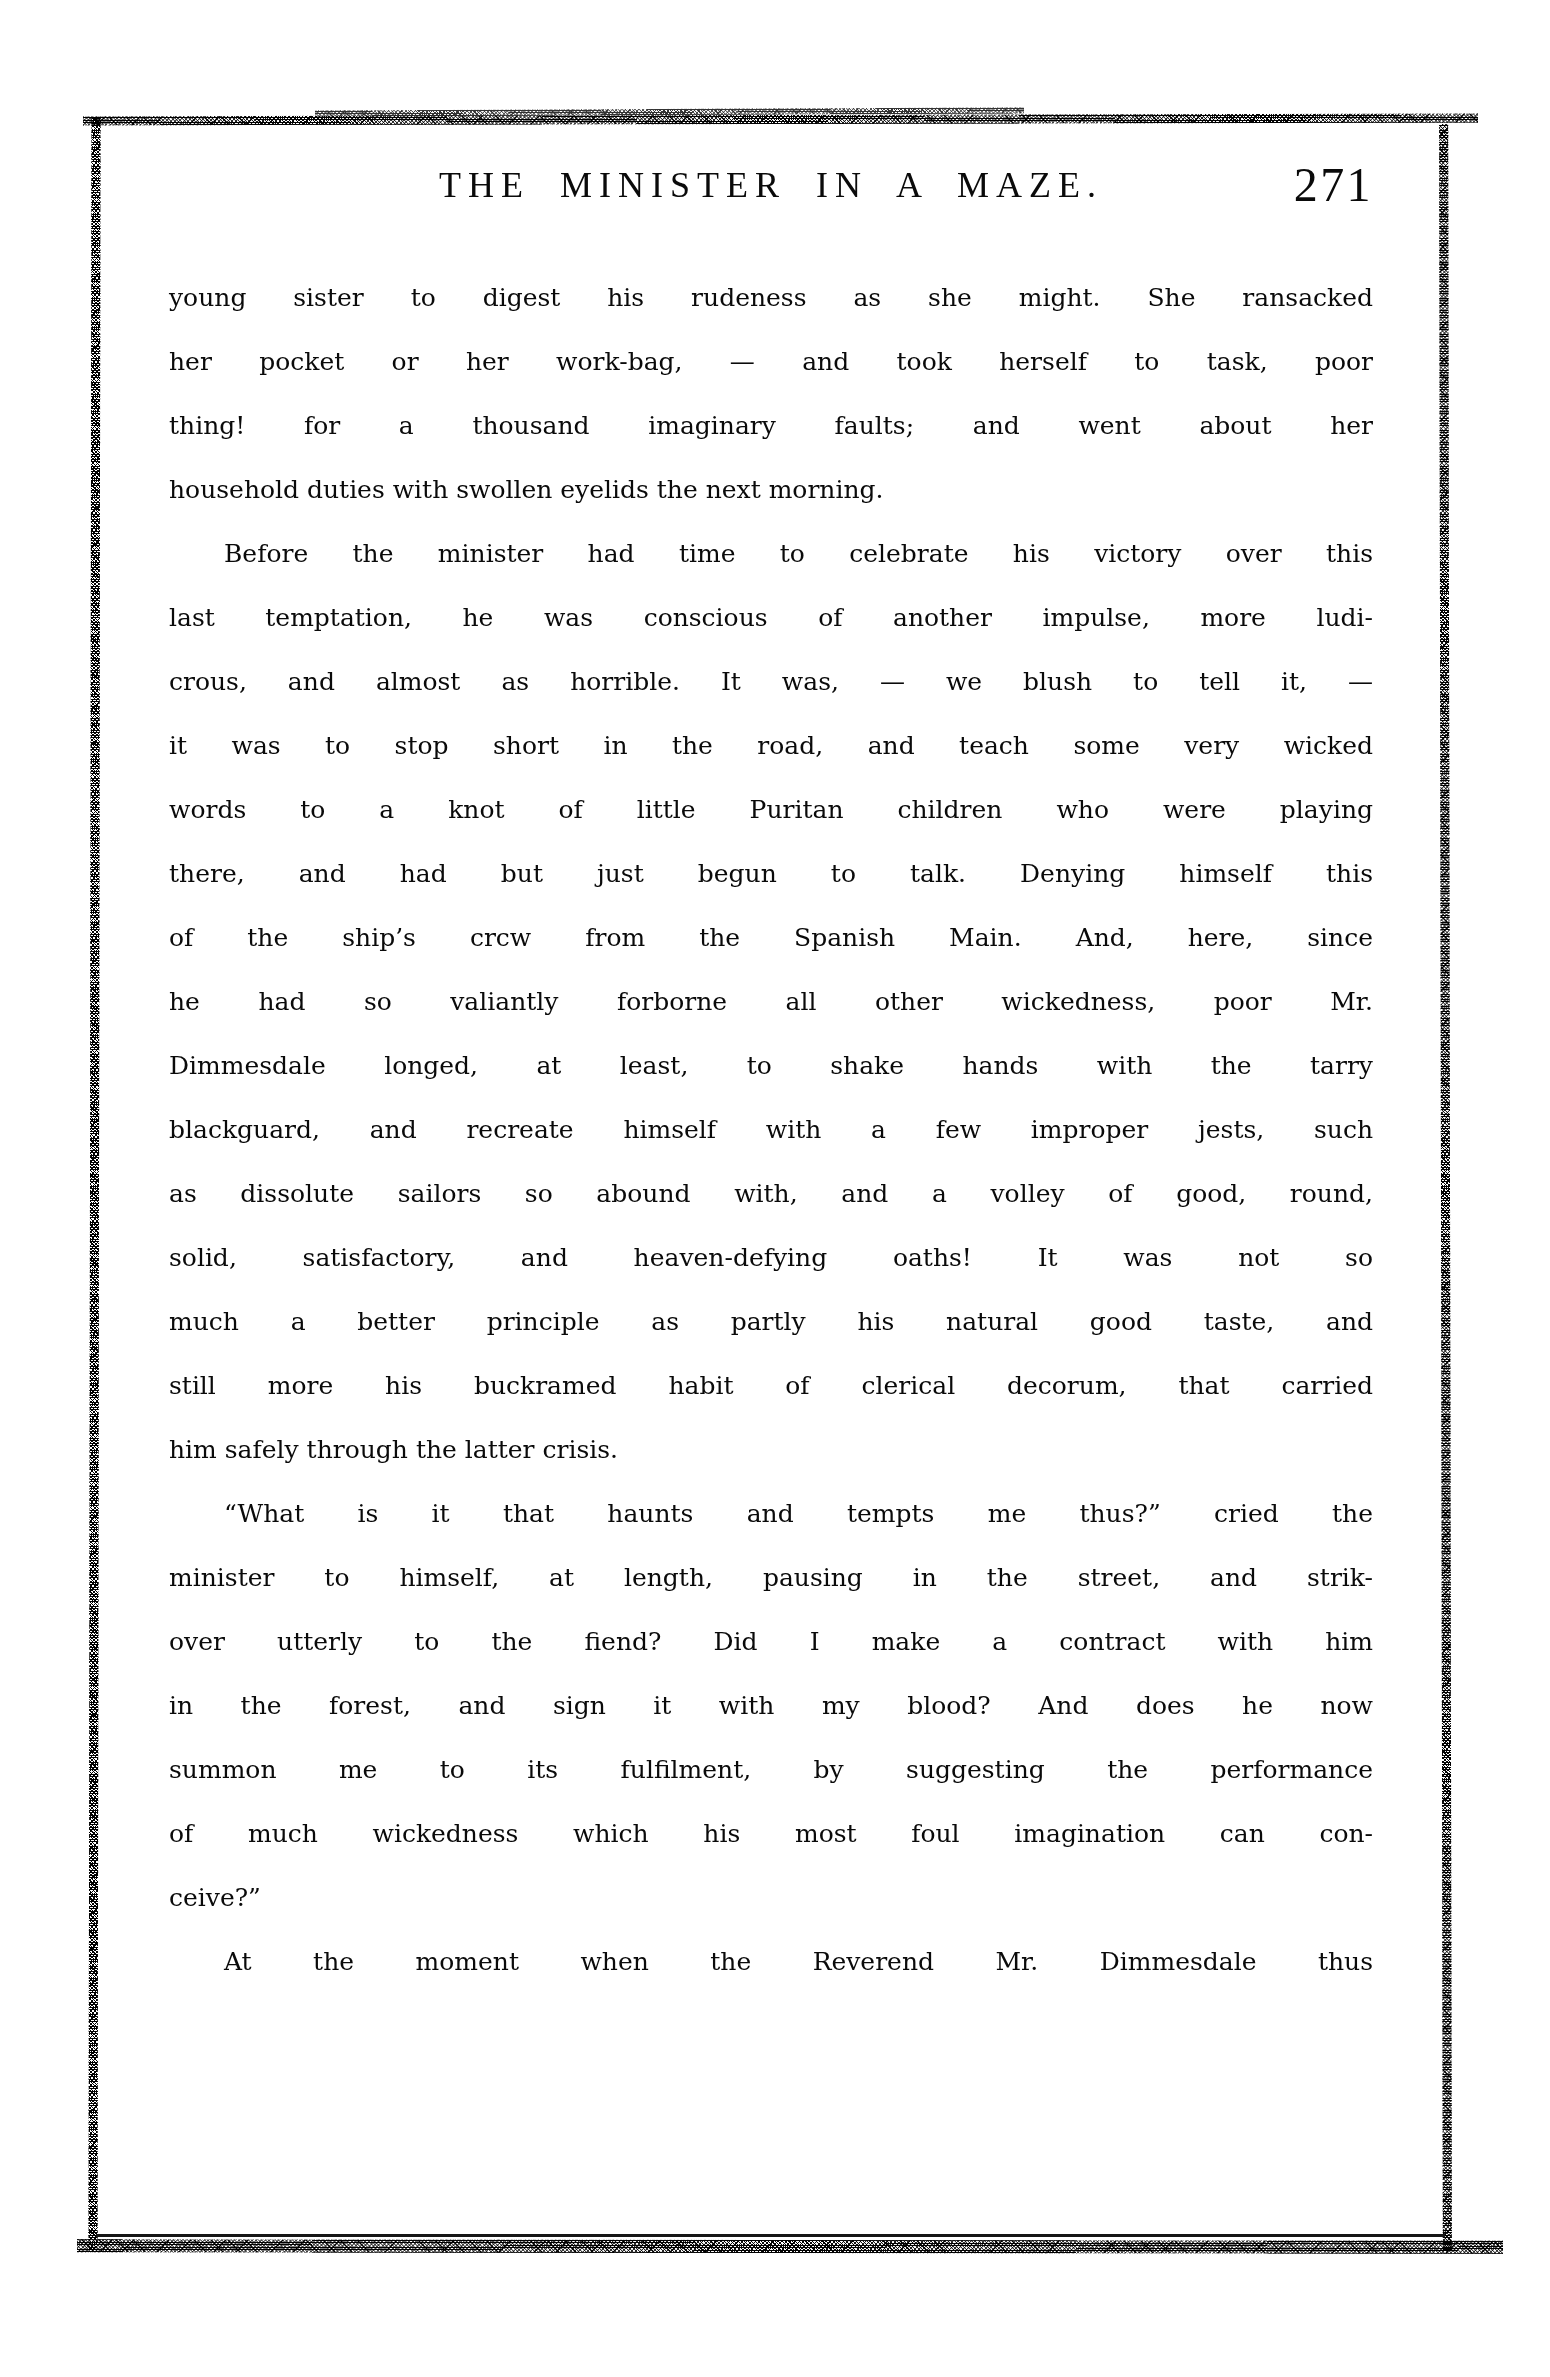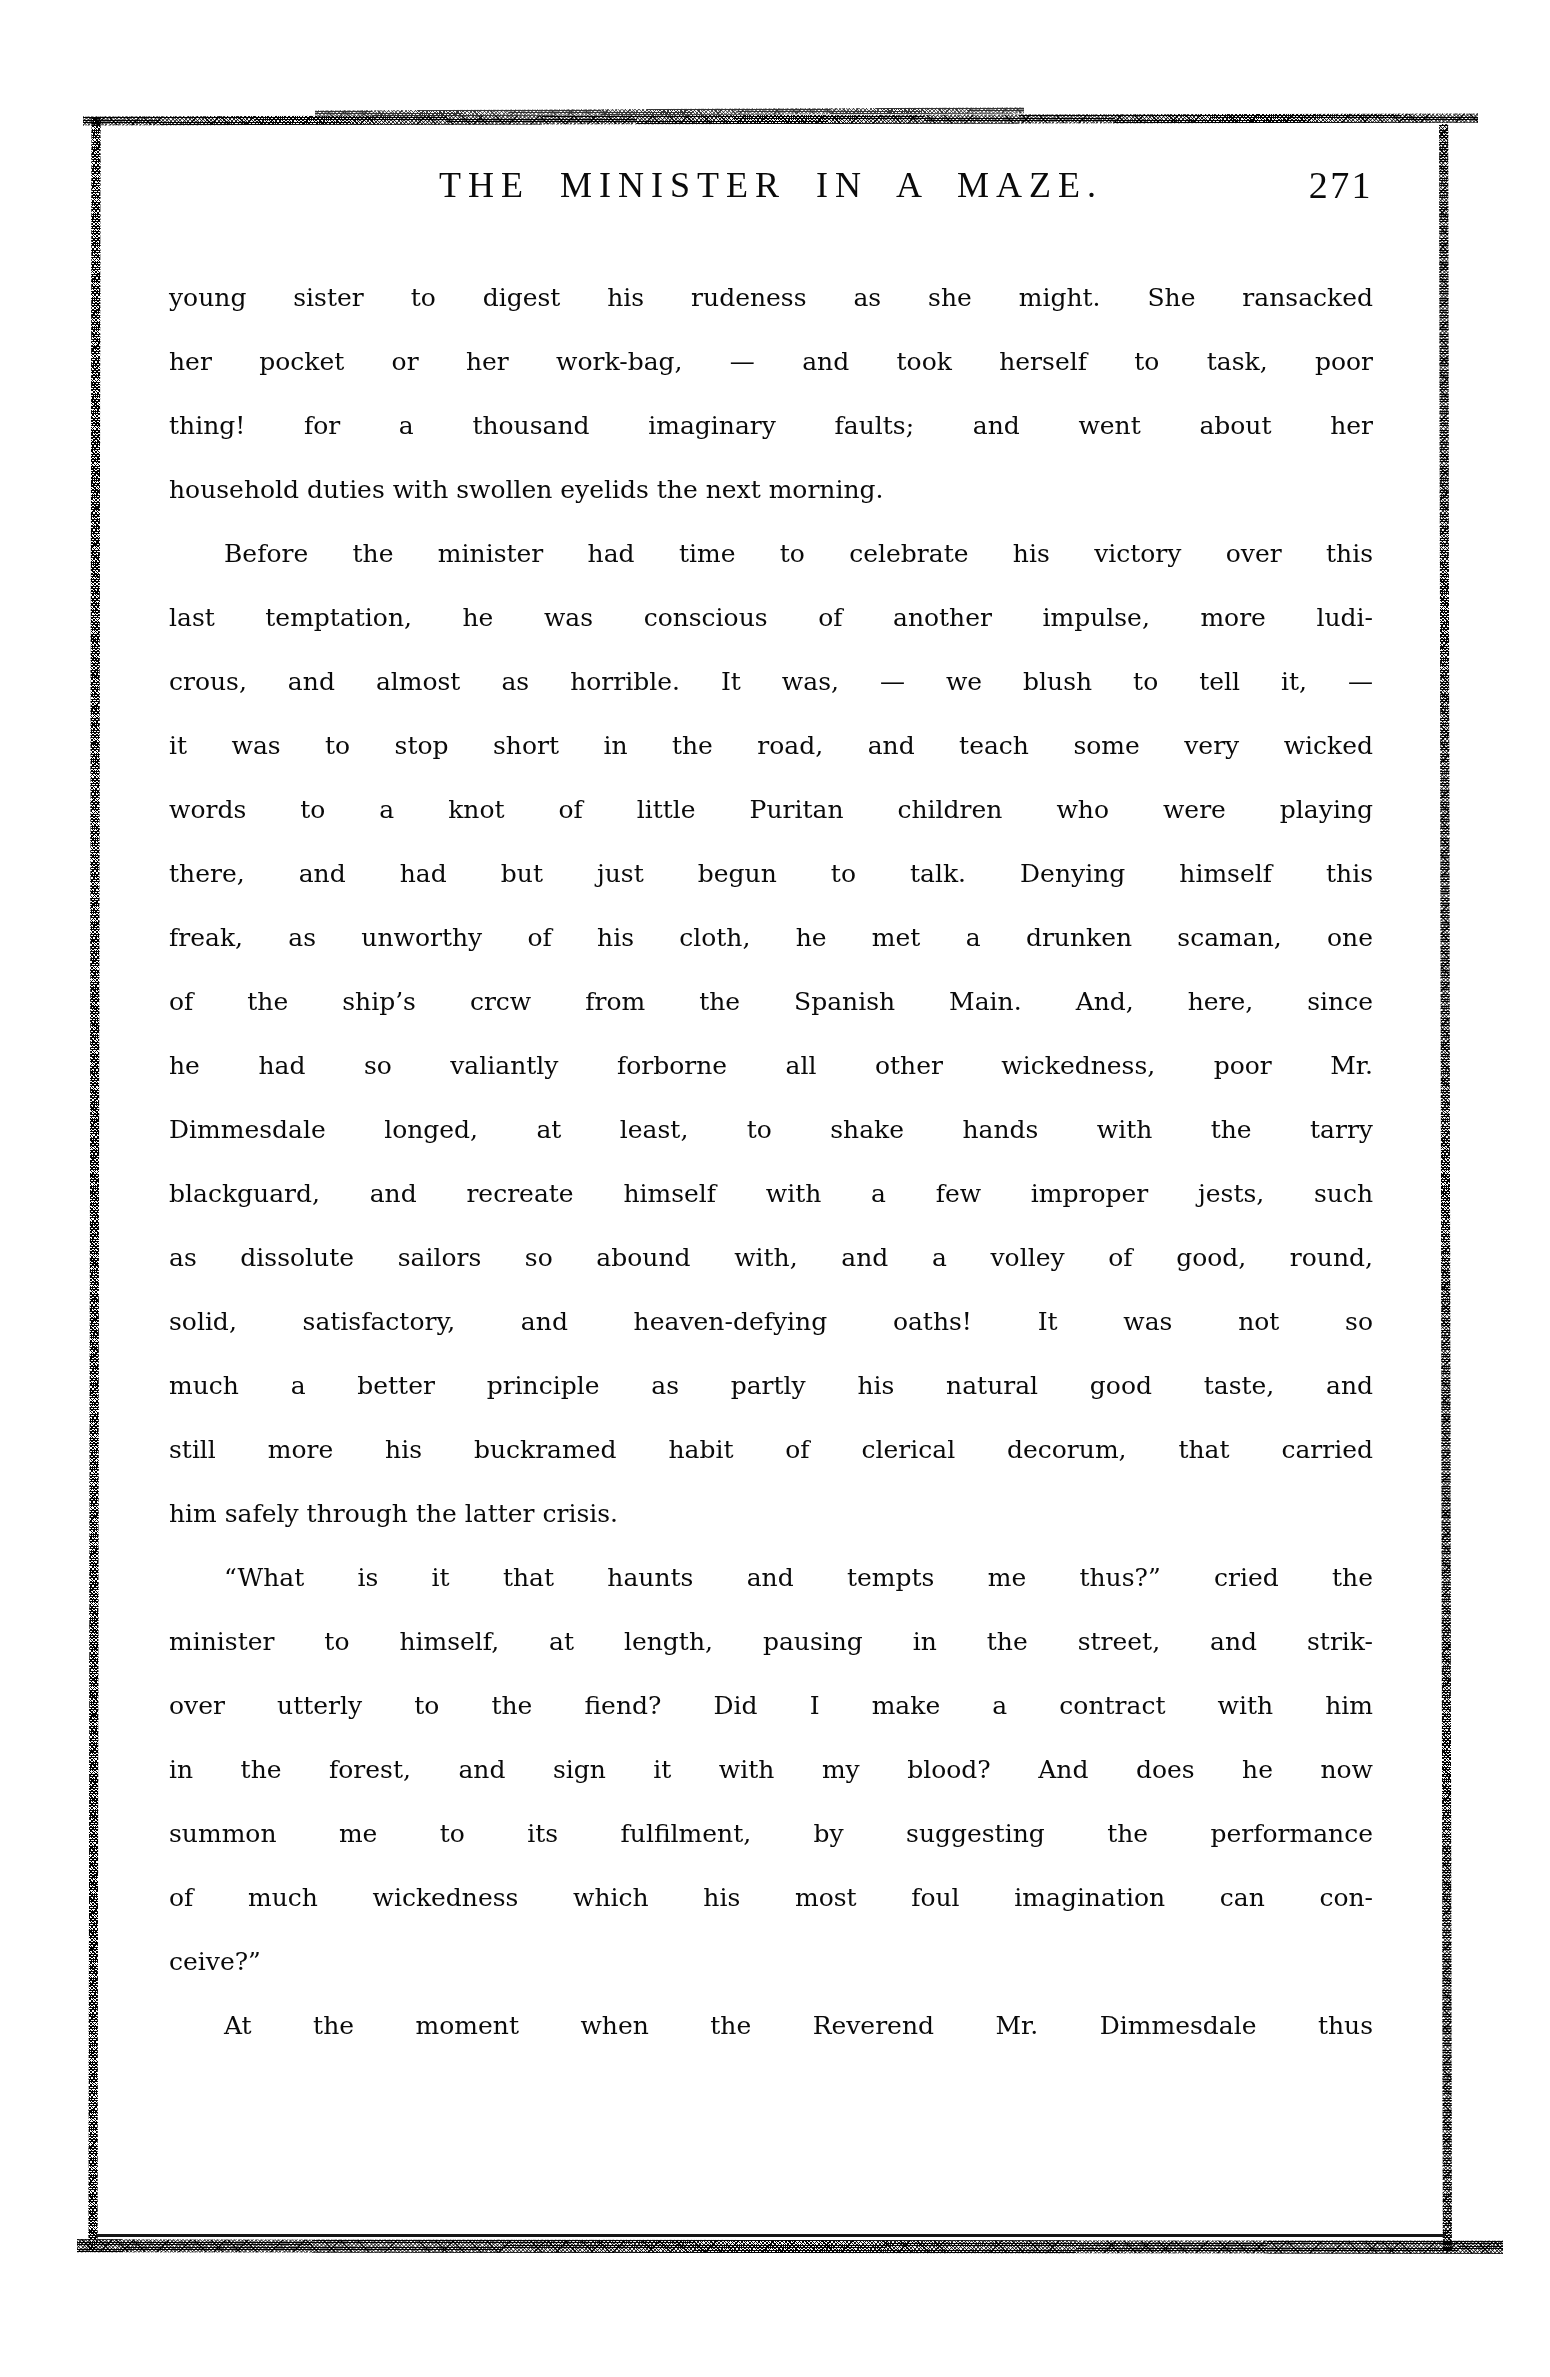--- a/index.html
+++ b/index.html
@@ -74,21 +74,21 @@
     display: block;
     text-align: center;
     font-size: 36px;
     letter-spacing: 7px;
     word-spacing: 14px;
     white-space: nowrap;
   }
   .page-num {
     position: absolute;
     right: 0; top: 0;
-    font-size: 38px;
+    font-size: 48px;
     letter-spacing: 2.4px;
   }
 
   
   .body-text {
     position: absolute;
     left: 169px; top: 266px;
     width: 1204px;
     font-size: 25px;
     line-height: 64px;
@@ -126,21 +126,20 @@
   <div class="tl">young sister to digest his rudeness as she might. She ransacked</div>
   <div class="tl">her pocket or her work-bag, — and took herself to task, poor</div>
   <div class="tl">thing! for a thousand imaginary faults; and went about her</div>
   <div class="tl end">household duties with swollen eyelids the next morning.</div>
   <div class="tl ind">Before the minister had time to celebrate his victory over this</div>
   <div class="tl">last temptation, he was conscious of another impulse, more ludi-</div>
   <div class="tl">crous, and almost as horrible. It was, — we blush to tell it, —</div>
   <div class="tl">it was to stop short in the road, and teach some very wicked</div>
   <div class="tl">words to a knot of little Puritan children who were playing</div>
   <div class="tl">there, and had but just begun to talk. Denying himself this</div>
-  <div class="tl">freak, as unworthy of his cloth, he met a drunken scaman, one</div>
   <div class="tl">of the ship’s crcw from the Spanish Main. And, here, since</div>
   <div class="tl">he had so valiantly forborne all other wickedness, poor Mr.</div>
   <div class="tl">Dimmesdale longed, at least, to shake hands with the tarry</div>
   <div class="tl">blackguard, and recreate himself with a few improper jests, such</div>
   <div class="tl">as dissolute sailors so abound with, and a volley of good, round,</div>
   <div class="tl">solid, satisfactory, and heaven-defying oaths! It was not so</div>
   <div class="tl">much a better principle as partly his natural good taste, and</div>
   <div class="tl">still more his buckramed habit of clerical decorum, that carried</div>
   <div class="tl end">him safely through the latter crisis.</div>
   <div class="tl ind">“What is it that haunts and tempts me thus?” cried the</div>

